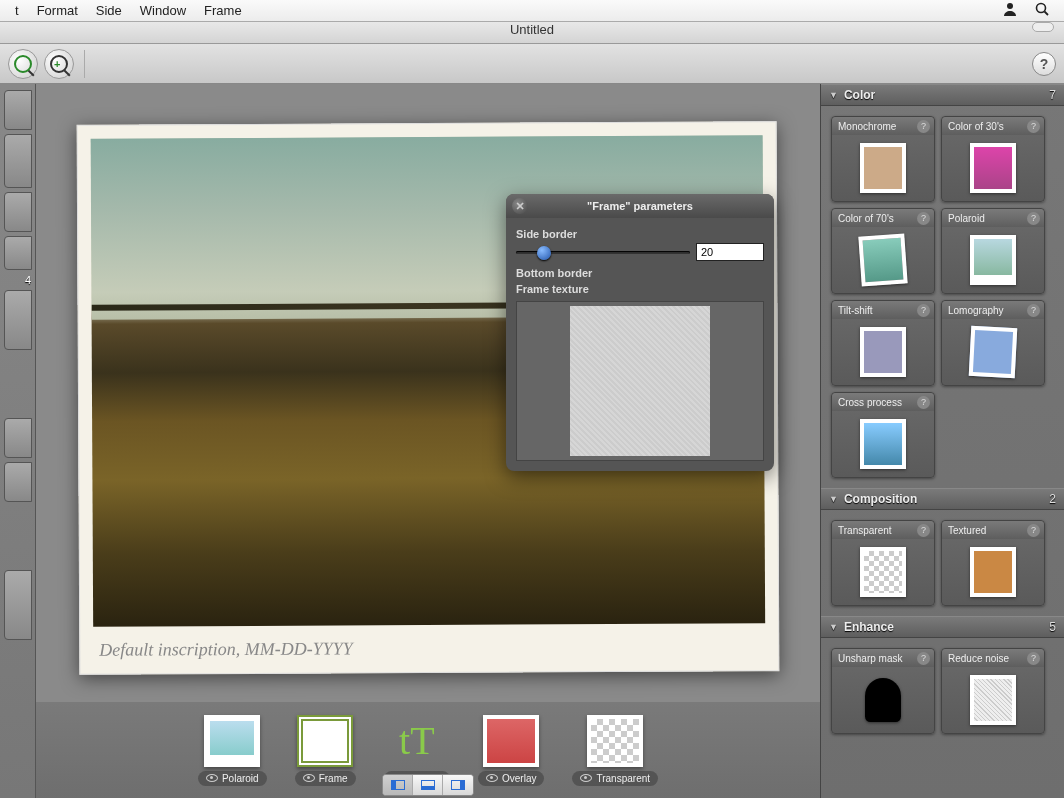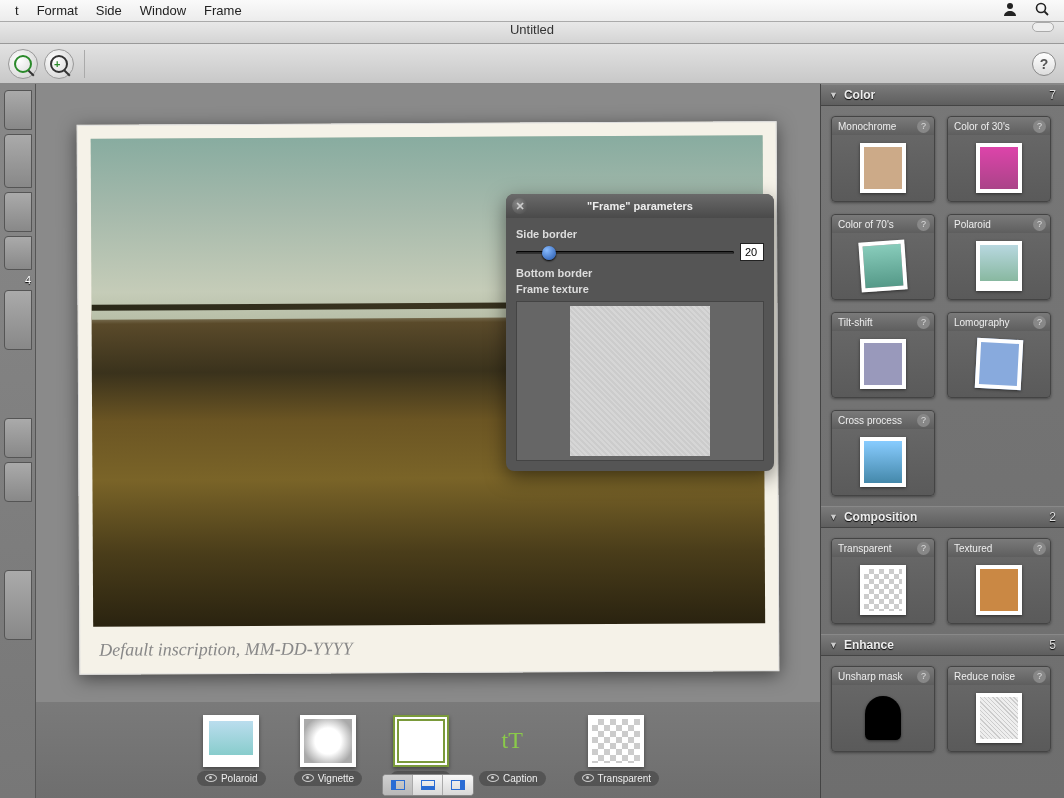--- a/index.html
+++ b/index.html
@@ -44,45 +44,45 @@
 
 .param-panel { position:absolute; top:110px; left:470px; width:268px; background:#555; border-radius:8px; box-shadow:0 6px 20px rgba(0,0,0,.5); color:#eee; font-size:11px; }
 .param-header { height:24px; background:linear-gradient(#6a6a6a,#4a4a4a); border-radius:8px 8px 0 0; display:flex; align-items:center; justify-content:center; position:relative; font-weight:bold; }
 .param-close { position:absolute; left:6px; width:16px; height:16px; border-radius:8px; background:radial-gradient(circle at 35% 35%, #888,#444); display:flex; align-items:center; justify-content:center; font-size:11px; color:#ccc; }
 .param-body { padding:6px 10px 10px; }
 .param-label { font-weight:bold; font-size:11px; margin-top:4px; color:#ddd; }
 .slider-row { display:flex; align-items:center; gap:6px; margin:3px 0 6px; }
 .slider { flex:1; height:14px; position:relative; }
 .slider-track { position:absolute; top:6px; left:0; right:0; height:3px; background:#333; border-radius:2px; box-shadow:inset 0 1px 1px #000; }
 .slider-thumb { position:absolute; top:1px; width:14px; height:14px; border-radius:7px; background:radial-gradient(circle at 35% 30%, #8bf,#25a); box-shadow:0 1px 2px #000; }
-.slider-val { width:24px; height:18px; background:#fff; color:#000; font-size:11px; display:flex; align-items:center; padding:0 4px; border:1px solid #222; }
+.slider-val { width:68px; height:18px; background:#fff; color:#000; font-size:11px; display:flex; align-items:center; padding:0 4px; border:1px solid #222; }
 .texture-well { margin-top:6px; height:160px; background:#666; border:1px solid #444; display:flex; align-items:center; justify-content:center; }
 .texture-inner { width:140px; height:150px; background:repeating-linear-gradient(45deg,#d6d6d6 0 2px,#ccc 2px 4px); }
 .param-hint { font-size:10.5px; color:#ccc; padding:8px 2px 2px; line-height:1.35; }
 
 
 .effects-strip { height:96px; background:linear-gradient(#7a7a7a,#6e6e6e); display:flex; align-items:center; justify-content:center; gap:28px; padding:0 20px; }
 .effect-item { display:flex; flex-direction:column; align-items:center; gap:4px; }
 .effect-thumb { width:56px; height:52px; background:#eee; border:1px solid #555; box-shadow:0 2px 4px rgba(0,0,0,.4); }
 .effect-thumb.polaroid { background:linear-gradient(#bde,#8cc); border:6px solid #fff; border-bottom-width:12px; box-sizing:border-box; }
 .effect-thumb.vignette { background:radial-gradient(circle,#fff 40%,#aaa 80%); border:4px solid #fff; }
 .effect-thumb.frame { background:#fff; border:6px solid #7a9a3a; border-style:double; }
-.effect-thumb.caption { background:transparent; border:none; box-shadow:none; display:flex; align-items:center; justify-content:center; color:#8aca4a; font-size:24px; font-family:serif; }
+.effect-thumb.caption { background:transparent; border:none; box-shadow:none; display:flex; align-items:center; justify-content:center; color:#8aca4a; font-size:40px; font-family:serif; }
 .effect-thumb.overlay { background:linear-gradient(#d66,#c44); border:4px solid #fff; }
 .effect-thumb.transparent { background:repeating-conic-gradient(#ccc 0 25%, #fff 0 50%) 0 0/12px 12px; border:4px solid #fff; }
 .effect-label { display:flex; align-items:center; gap:4px; font-size:10px; color:#eee; background:rgba(0,0,0,.25); padding:2px 8px; border-radius:9px; }
 .eye { width:12px; height:8px; border:1px solid #ccc; border-radius:50%; position:relative; }
 .eye::after { content:''; position:absolute; width:3px; height:3px; background:#ccc; border-radius:50%; top:1px; left:3px; }
 
 
 .rightbar { width:244px; background:linear-gradient(#777,#6e6e6e); border-left:1px solid #444; overflow-y:auto; }
 .section-head { height:22px; background:linear-gradient(#7a7a7a,#5e5e5e); border-top:1px solid #888; border-bottom:1px solid #444; display:flex; align-items:center; padding:0 8px; font-size:12px; color:#eee; font-weight:bold; text-shadow:0 1px 1px #000; }
 .section-head .tri { margin-right:6px; font-size:9px; color:#ccc; }
 .section-head .count { margin-left:auto; font-weight:normal; color:#ddd; }
-.preset-grid { display:flex; flex-wrap:wrap; gap:12px; padding:10px; }
+.preset-grid { display:flex; flex-wrap:wrap; gap:6px; padding:10px; }
 .preset { width:104px; background:linear-gradient(#6a6a6a,#5a5a5a); border:1px solid #444; border-radius:4px; box-shadow:0 1px 3px rgba(0,0,0,.4); }
 .preset-title { height:18px; background:linear-gradient(#7a7a7a,#5e5e5e); border-radius:4px 4px 0 0; display:flex; align-items:center; padding:0 6px; font-size:10px; color:#eee; position:relative; }
 .preset-title .q { position:absolute; right:4px; width:13px; height:13px; border-radius:7px; background:#888; display:flex; align-items:center; justify-content:center; font-size:9px; color:#ddd; }
 .preset-thumb { height:66px; display:flex; align-items:center; justify-content:center; }
 .preset-thumb .mini { width:46px; height:50px; border:4px solid #fff; background:#ca8; box-shadow:0 1px 3px rgba(0,0,0,.5); }
 .preset-thumb .mini.b { background:linear-gradient(#b8d8e0,#88b8a0); border-bottom-width:10px; }
 .preset-thumb .mini.c { background:linear-gradient(#d4a,#a48); }
 .preset-thumb .mini.d { background:linear-gradient(#8cb,#598); transform:rotate(-4deg); }
 .preset-thumb .mini.e { background:#99b; }
 .preset-thumb .mini.f { background:#8ad; transform:rotate(3deg); }
@@ -184,38 +184,38 @@
 
     <div class="effects-strip" id="effects-strip">
         <div class="effect-item">
           <div class="effect-thumb polaroid"></div>
           <div class="effect-label">
             <span class="eye"></span>
             <span>Polaroid</span>
           </div>
         </div>
         <div class="effect-item">
-          <div class="effect-thumb vignette"></div>
-          <div class="effect-label">
-            <span class="eye"></span>
-            <span>Vignette</span>
-          </div>
-        </div>
-        <div class="effect-item">
           <div class="effect-thumb frame"></div>
           <div class="effect-label">
             <span class="eye"></span>
             <span>Frame</span>
           </div>
         </div>
         <div class="effect-item">
           <div class="effect-thumb caption">tT</div>
           <div class="effect-label">
             <span class="eye"></span>
             <span>Caption</span>
+          </div>
+        </div>
+        <div class="effect-item">
+          <div class="effect-thumb overlay"></div>
+          <div class="effect-label">
+            <span class="eye"></span>
+            <span>Overlay</span>
           </div>
         </div>
         <div class="effect-item">
           <div class="effect-thumb transparent"></div>
           <div class="effect-label">
             <span class="eye"></span>
             <span>Transparent</span>
           </div>
         </div>
       </div>

